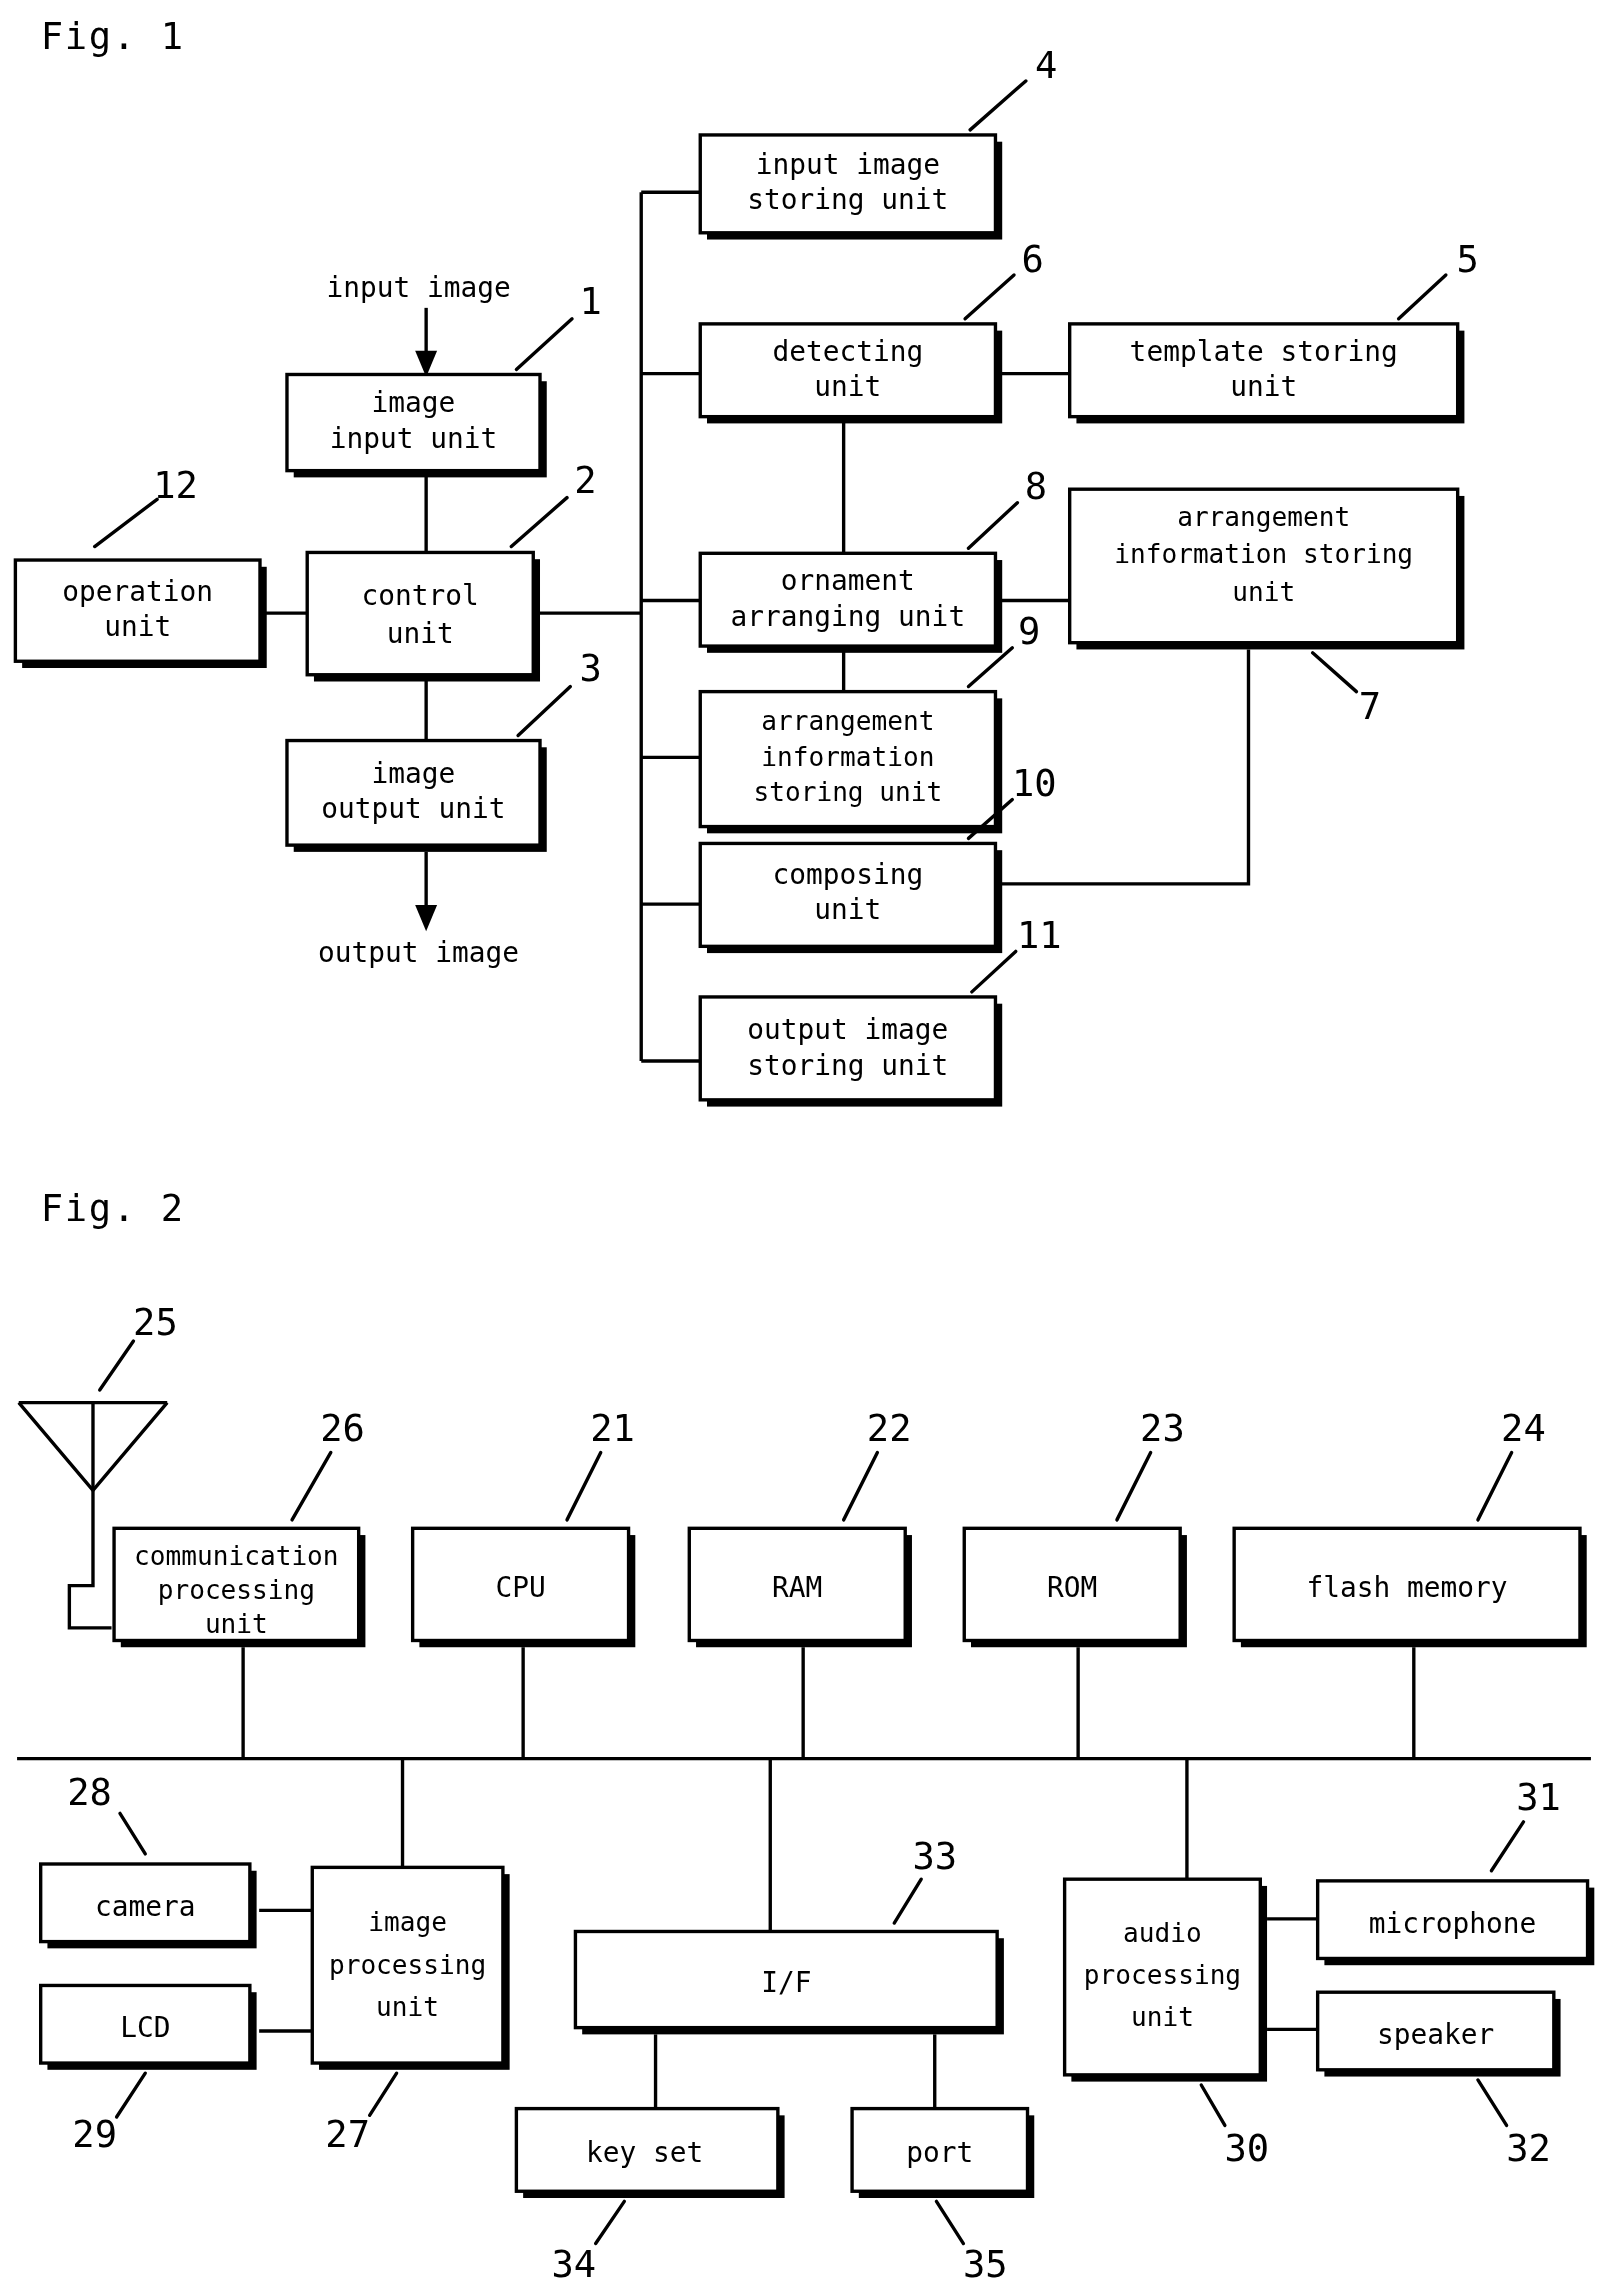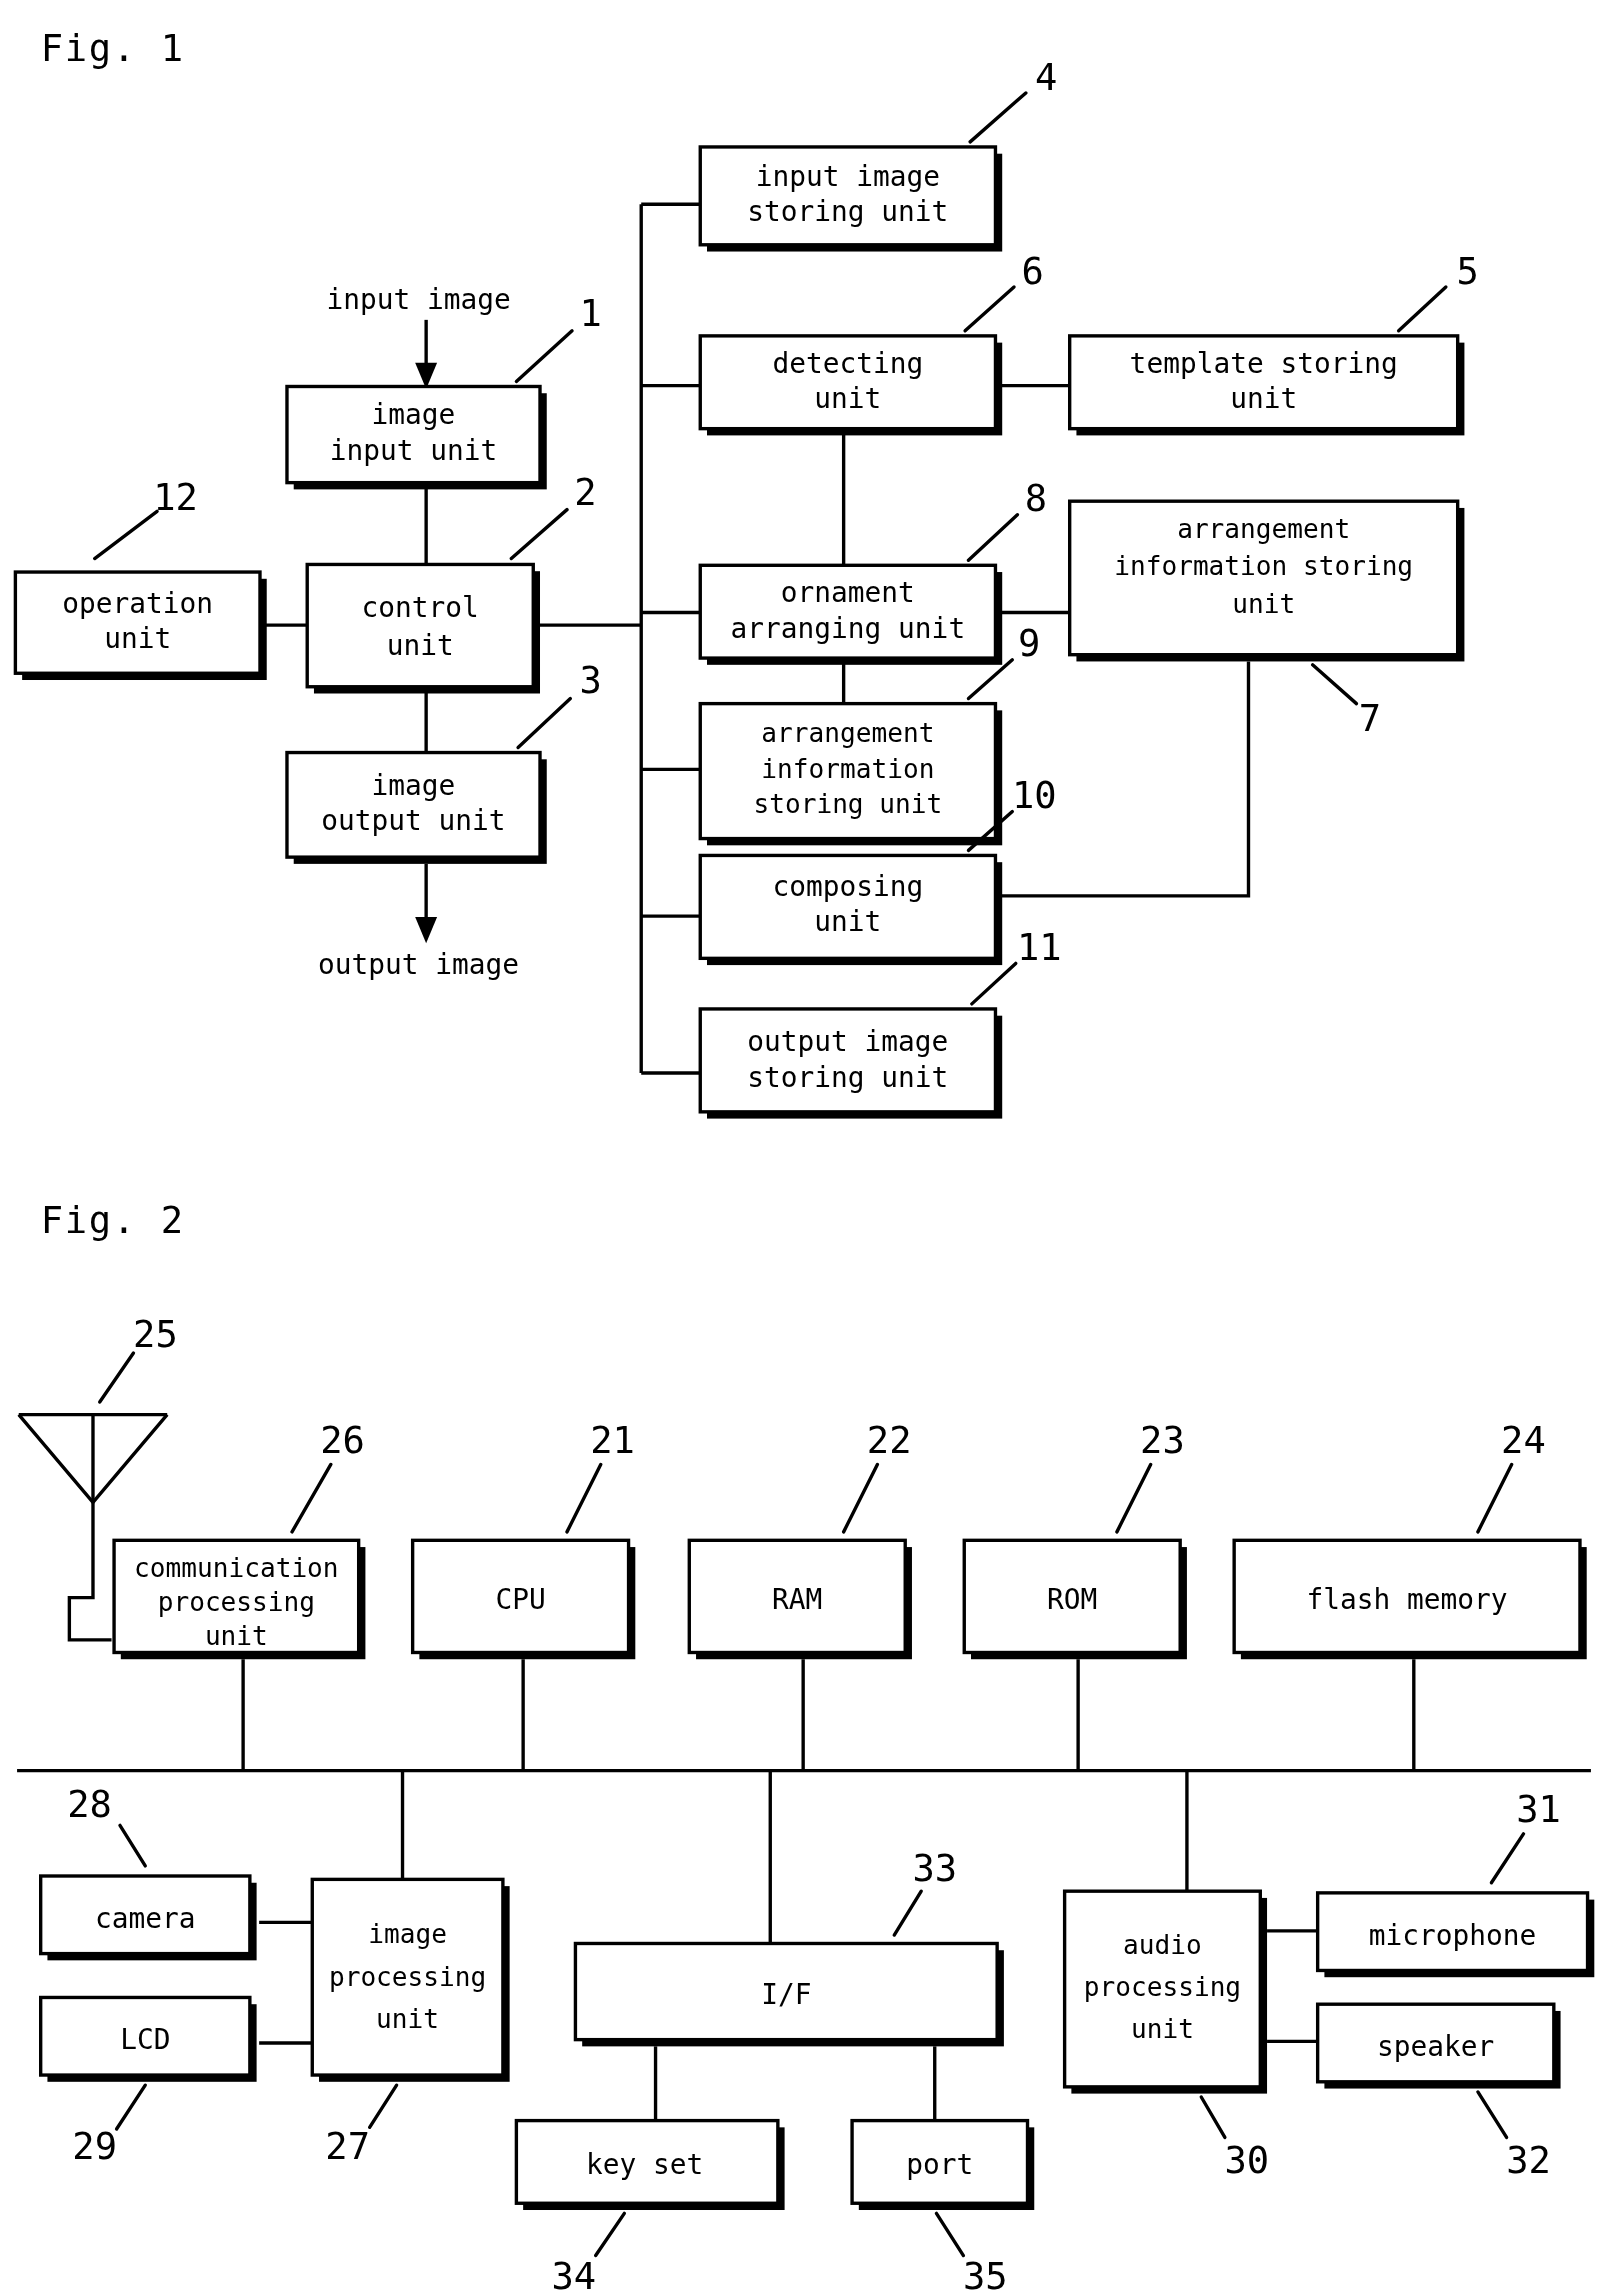--- a/index.html
+++ b/index.html
@@ -10,21 +10,21 @@
   body {
     width: 1608px;
     height: 2295px;
     position: relative;
     font-family: "DejaVu Sans Mono", "Liberation Mono", monospace;
     color: #000000;
     overflow: hidden;
   }
   #sheet {
     position: absolute;
-    left: 0; top: 12px;
+    left: 0; top: 0;
     width: 1608px;
     height: 2070px;
   }
   svg.diagram {
     position: absolute;
     left: 0; top: 0;
     width: 1608px;
     height: 2295px;
     display: block;
   }

